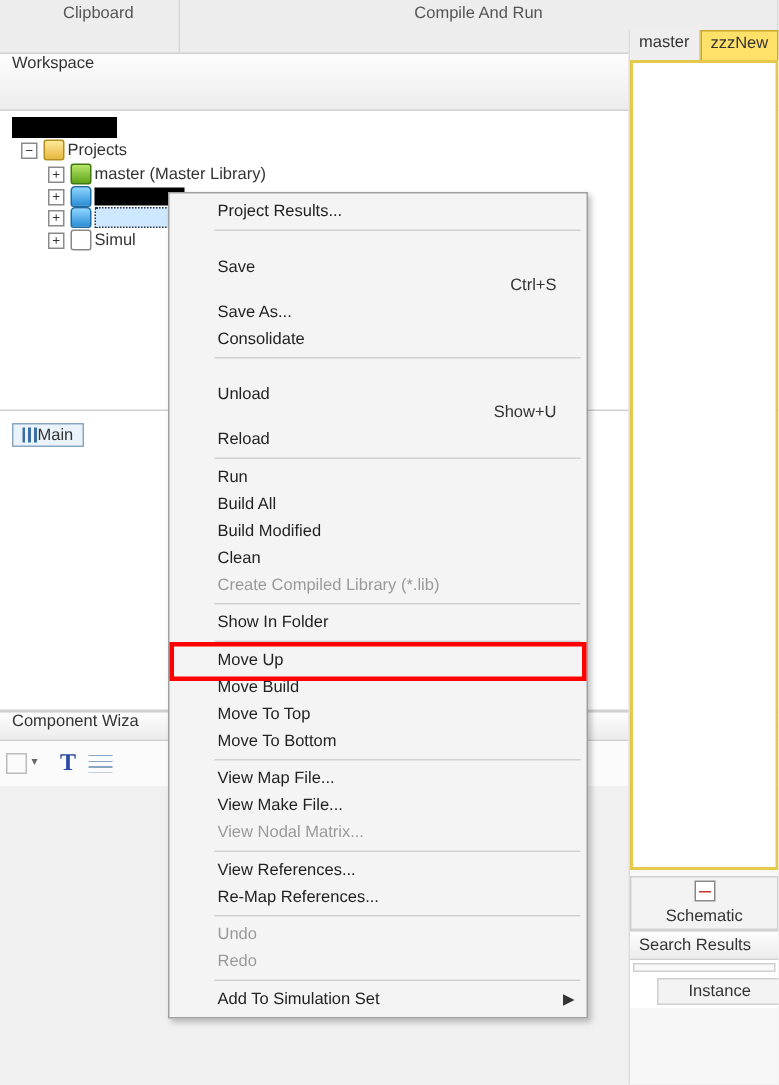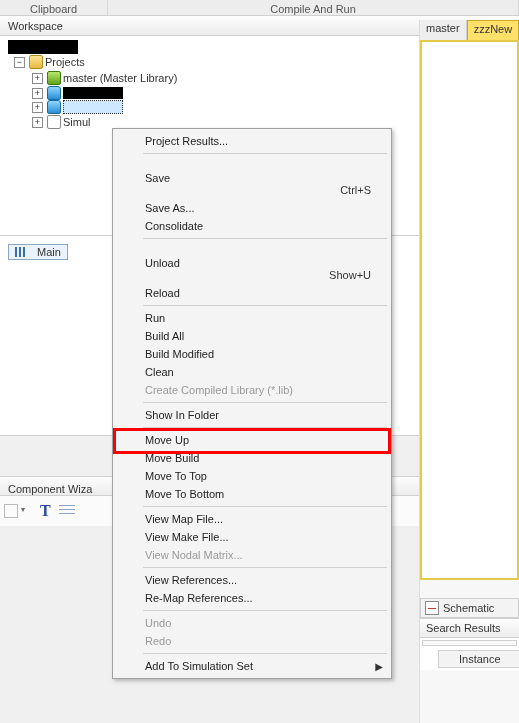--- a/index.html
+++ b/index.html
@@ -1,50 +1,50 @@
 <!DOCTYPE html>
 <html><head>
 <meta charset="utf-8">
 <style>
   * { box-sizing: border-box; margin: 0; padding: 0; font-family: "Segoe UI", Tahoma, sans-serif; font-size: 11px; }
   body { width: 519px; height: 723px; background: #f0f0f0; overflow: hidden; position: relative; color: #333; }
-  .tabbar { height: 16px; background: #ededed; border-bottom: 1px solid #d0d0d0; display: flex; }
+  .tabbar { height: 36px; background: #ededed; border-bottom: 1px solid #d0d0d0; display: flex; padding-left: 12px; }
   .tabbar .tab { padding: 3px 30px 3px 30px; border-right: 1px solid #d8d8d8; color: #555; }
-  .panel-header { height: 20px; background: linear-gradient(#fdfdfd,#ececec); border-bottom: 1px solid #d0d0d0; display: flex; align-items: center; padding: 0 4px; }
+  .panel-header { height: 38px; background: linear-gradient(#fdfdfd,#ececec); border-bottom: 1px solid #d0d0d0; display: flex; align-items: flex-start; padding: 0 4px; }
   .panel-header .title { flex: 1; padding-left: 4px; }
   .panel-header .ctrl { width: 16px; text-align: center; color: #666; }
   .workspace-body { background: #fff; height: 200px; border-bottom: 1px solid #d0d0d0; padding: 4px; position: relative; }
   .redact { background: #000; display: inline-block; }
   .tree ul { list-style: none; padding-left: 18px; }
   .tree li { white-space: nowrap; line-height: 16px; display: flex; align-items: center; gap: 2px; }
   .exp { width: 11px; height: 11px; border: 1px solid #8a8a8a; display: inline-flex; align-items: center; justify-content: center; font-size: 9px; line-height: 9px; background: #fff; color: #333; margin-right: 2px; }
   .ico { width: 14px; height: 14px; display: inline-block; border-radius: 2px; }
   .ico.folder { background: linear-gradient(#ffe89a,#e7b73f); border: 1px solid #b38f1d; }
   .ico.proj { background: linear-gradient(#b7e66a,#5fa51a); border: 1px solid #3f7a0f; }
   .ico.db { background: linear-gradient(#8fd6ff,#2a8ed6); border: 1px solid #1a6aa3; border-radius: 3px 3px 2px 2px; }
   .ico.sim { background: #fff; border: 1px solid #888; }
   .tree span.lbl {}
   .selrow { background: #cde8ff; border: 1px dotted #333; padding: 0 1px; display: inline-block; min-width: 60px; height: 14px; }
   .lower-panel { background: #fff; height: 200px; border-bottom: 1px solid #d0d0d0; padding: 4px; }
-  .main-chip { border: 1px solid #8aa6c1; background: #eaf3fb; padding: 1px 6px; display: inline-flex; align-items: center; gap: 12px; margin: 4px; }
+  .main-chip { border: 1px solid #8aa6c1; background: #eaf3fb; padding: 1px 6px; display: inline-flex; align-items: center; gap: 0; margin: 4px; }
   .main-chip .bars { width: 10px; height: 10px; background: repeating-linear-gradient(90deg,#3a6ea5 0 2px,transparent 2px 4px); }
-  .compwiz-header { height: 20px; background: linear-gradient(#fdfdfd,#ececec); border-top: 1px solid #d0d0d0; border-bottom: 1px solid #d0d0d0; display: flex; align-items: flex-end; padding: 0 4px; margin-top: 40px; }
+  .compwiz-header { height: 20px; background: linear-gradient(#fdfdfd,#ececec); border-top: 1px solid #d0d0d0; border-bottom: 1px solid #d0d0d0; display: flex; align-items: flex-start; padding: 0 4px; }
   .compwiz-header .title { flex: 1; padding-left: 4px; }
   .compwiz-body { background: #fbfbfb; padding: 6px 4px; display: flex; gap: 8px; align-items: center; }
   .cw-drop { width: 14px; height: 14px; border: 1px solid #bbb; position: relative; }
   .cw-drop::after { content: "▾"; position: absolute; right: -8px; top: 0; font-size: 8px; color: #666; }
   .cw-T { font-family: "Times New Roman", serif; font-size: 16px; font-weight: bold; color: #2a4aa3; }
   .cw-lines { width: 16px; height: 12px; background: repeating-linear-gradient(#8aa6c1 0 1px, transparent 1px 4px); }
   .cw-star { color: #eeb200; font-size: 14px; }
   .right-col { position: absolute; right: 0; top: 20px; width: 100px; bottom: 0; background: #f7f7f7; border-left: 1px solid #dcdcdc; }
   .right-tabs { display: flex; height: 20px; }
   .right-tabs .rtab { padding: 2px 6px; border-right: 1px solid #d0d0d0; background: #eee; }
   .right-tabs .rtab.active { background: #ffe069; border: 1px solid #c9a92d; border-bottom: none; }
   .canvas { background: #fff; border: 2px solid #e5c94a; height: 540px; margin: 0 0 0 0; }
-  .schematic-row { display: flex; align-items: center; gap: 4px; background: #f3f3f3; border: 1px solid #d0d0d0; padding: 2px 4px; margin-top: 18px; }
+  .schematic-row { display: flex; align-items: center; gap: 4px; background: #f3f3f3; border: 1px solid #d0d0d0; padding: 2px 4px; margin-top: 4px; flex-direction: column; }
   .schematic-row .sc-ico { width: 14px; height: 14px; background: #fff; border: 1px solid #888; position: relative; }
   .schematic-row .sc-ico::before { content:""; position:absolute; left:2px; right:2px; top:6px; height:1px; background:#c0392b; }
   .search-hdr { background: linear-gradient(#fdfdfd,#ececec); border-top: 1px solid #d0d0d0; border-bottom: 1px solid #d0d0d0; padding: 3px 6px; }
   .search-body { background: #fff; padding: 2px; }
   .search-body .colhdr { border: 1px solid #d0d0d0; background: #f3f3f3; padding: 2px 20px; display: inline-block; margin-left: 16px; }
   
   .ctxmenu { position: absolute; left: 112px; top: 128px; width: 280px; background: #f4f4f4; border: 1px solid #a0a0a0; box-shadow: 2px 2px 4px rgba(0,0,0,.25); padding: 3px 2px; z-index: 50; }
   .ctxmenu .mi { display: flex; align-items: center; padding: 3px 18px 3px 30px; color: #222; position: relative; }
   .ctxmenu .mi .lbl { flex: 1; }
   .ctxmenu .mi .accel { color: #333; margin-top: 24px; }

